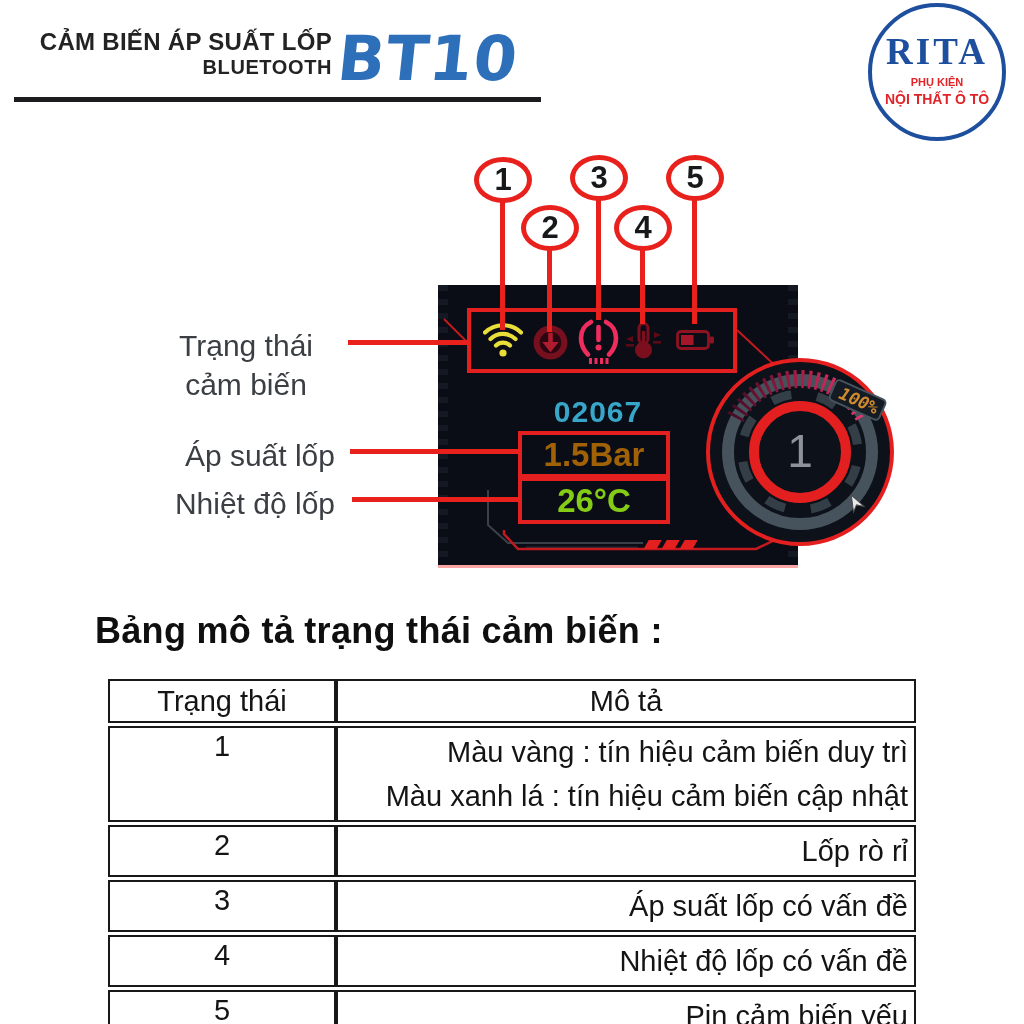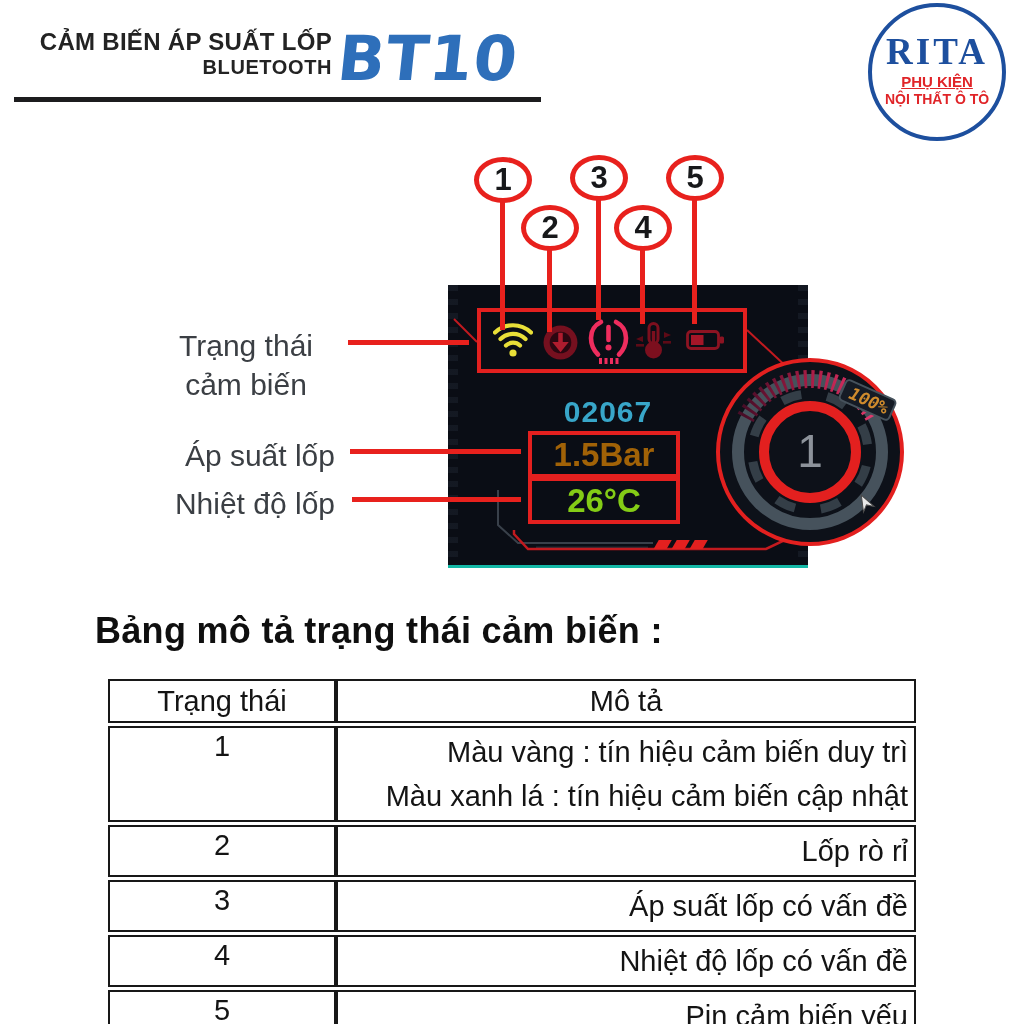--- a/index.html
+++ b/index.html
@@ -12,36 +12,36 @@
   .hdr-title .l1{font-size:24px;letter-spacing:.3px;line-height:27px;}
   .hdr-title .l2{font-size:20px;letter-spacing:.6px;line-height:24px;}
   .model{left:338px;top:22px;font-size:62px;font-weight:bold;font-family:"DejaVu Sans",sans-serif;
          transform:skewX(-6deg);letter-spacing:1px;}
   .hdr-rule{left:14px;top:97px;width:527px;height:5px;background:#1c1c1e;}
 
   .brand{left:868px;top:3px;width:138px;height:138px;border-radius:50%;background:#fff;
          box-sizing:border-box;border:4px solid #1d4f9e;text-align:center;}
   .brand .nm{margin-top:26px;font-family:"Liberation Serif",serif;font-weight:bold;
              font-size:37px;letter-spacing:3px;line-height:38px;text-align:center;}
-  .brand .tg1{font-size:15px;font-weight:bold;line-height:18px;margin-top:2px;text-decoration:underline;}
+  .brand .tg1{font-size:11px;font-weight:bold;line-height:18px;margin-top:2px;}
   .brand .tg2{font-size:14px;font-weight:bold;line-height:17px;}
 
   
   .c-circle{width:58px;height:46px;border:5px solid #e8211d;border-radius:50%;background:#fff;
             box-sizing:border-box;display:flex;align-items:center;justify-content:center;
             font-size:31px;font-weight:bold;color:#17181a;z-index:5;}
   .c-line{width:5px;background:#e8211d;z-index:4;}
   .h-line{height:5px;background:#e8211d;z-index:4;}
 
   
   .lbl{color:#3b3f44;font-size:30px;line-height:39px;}
 
   
-  .display{left:448px;top:285px;width:360px;height:280px;background:#0a0d15;z-index:1;
-           border-bottom:3px solid #14b8a6;box-sizing:content-box;}
+  .display{left:438px;top:285px;width:360px;height:280px;background:#0a0d15;z-index:1;
+           border-bottom:3px solid #fca5a5;box-sizing:content-box;}
   .edge{top:0;bottom:0;width:10px;background:repeating-linear-gradient(180deg,#151a24 0 6px,transparent 6px 14px);opacity:.9;}
   .iconbar{left:29px;top:23px;width:270px;height:65px;border:4px solid #e3201f;box-sizing:border-box;z-index:2;}
   .dicon{z-index:3;}
   .sensor-id{left:78px;top:110px;width:164px;text-align:center;font-size:30px;font-weight:bold;
              color:#38a6c9;letter-spacing:1px;z-index:2;}
   .vbox{left:80px;width:152px;height:47px;border:4px solid #e3201f;box-sizing:border-box;
         display:flex;align-items:center;justify-content:center;font-weight:bold;font-size:33px;z-index:2;}
   .decor{left:0;top:0;width:455px;height:280px;z-index:1;}
   .gauge{left:262px;top:67px;width:200px;height:200px;z-index:2;}
 

